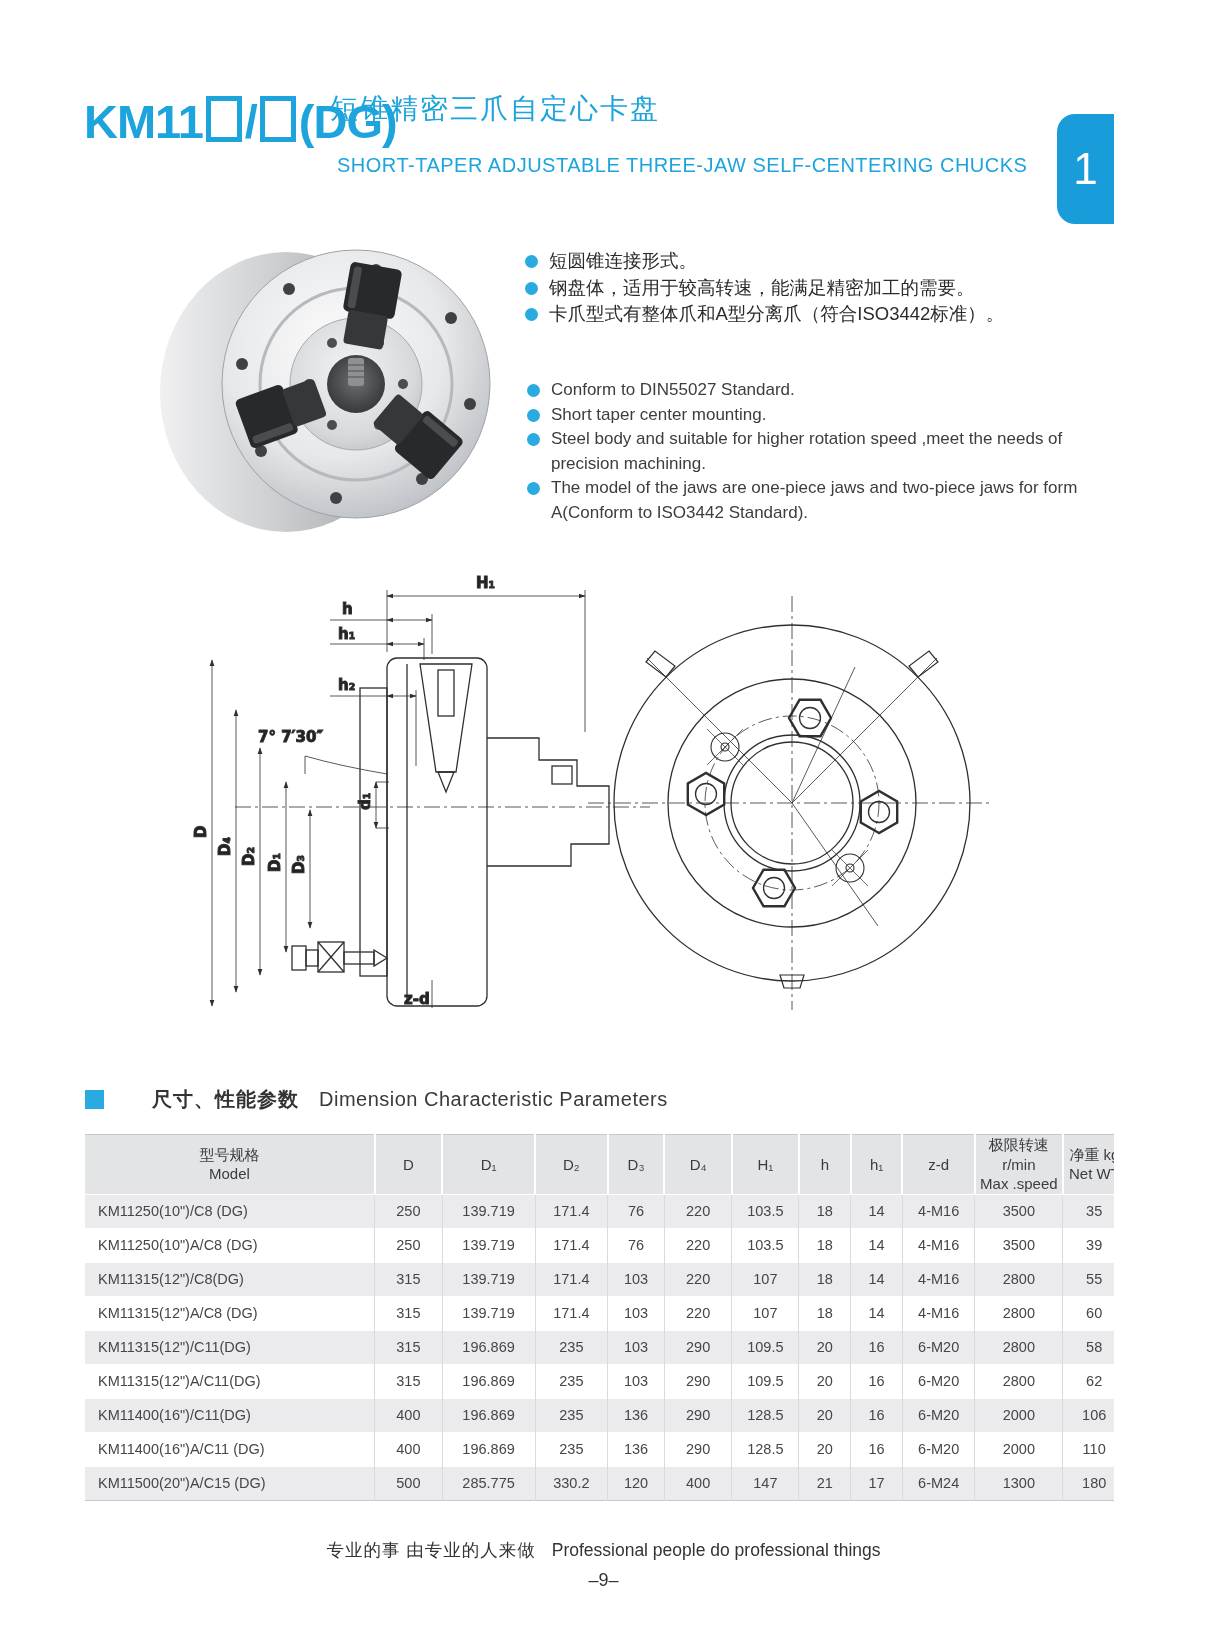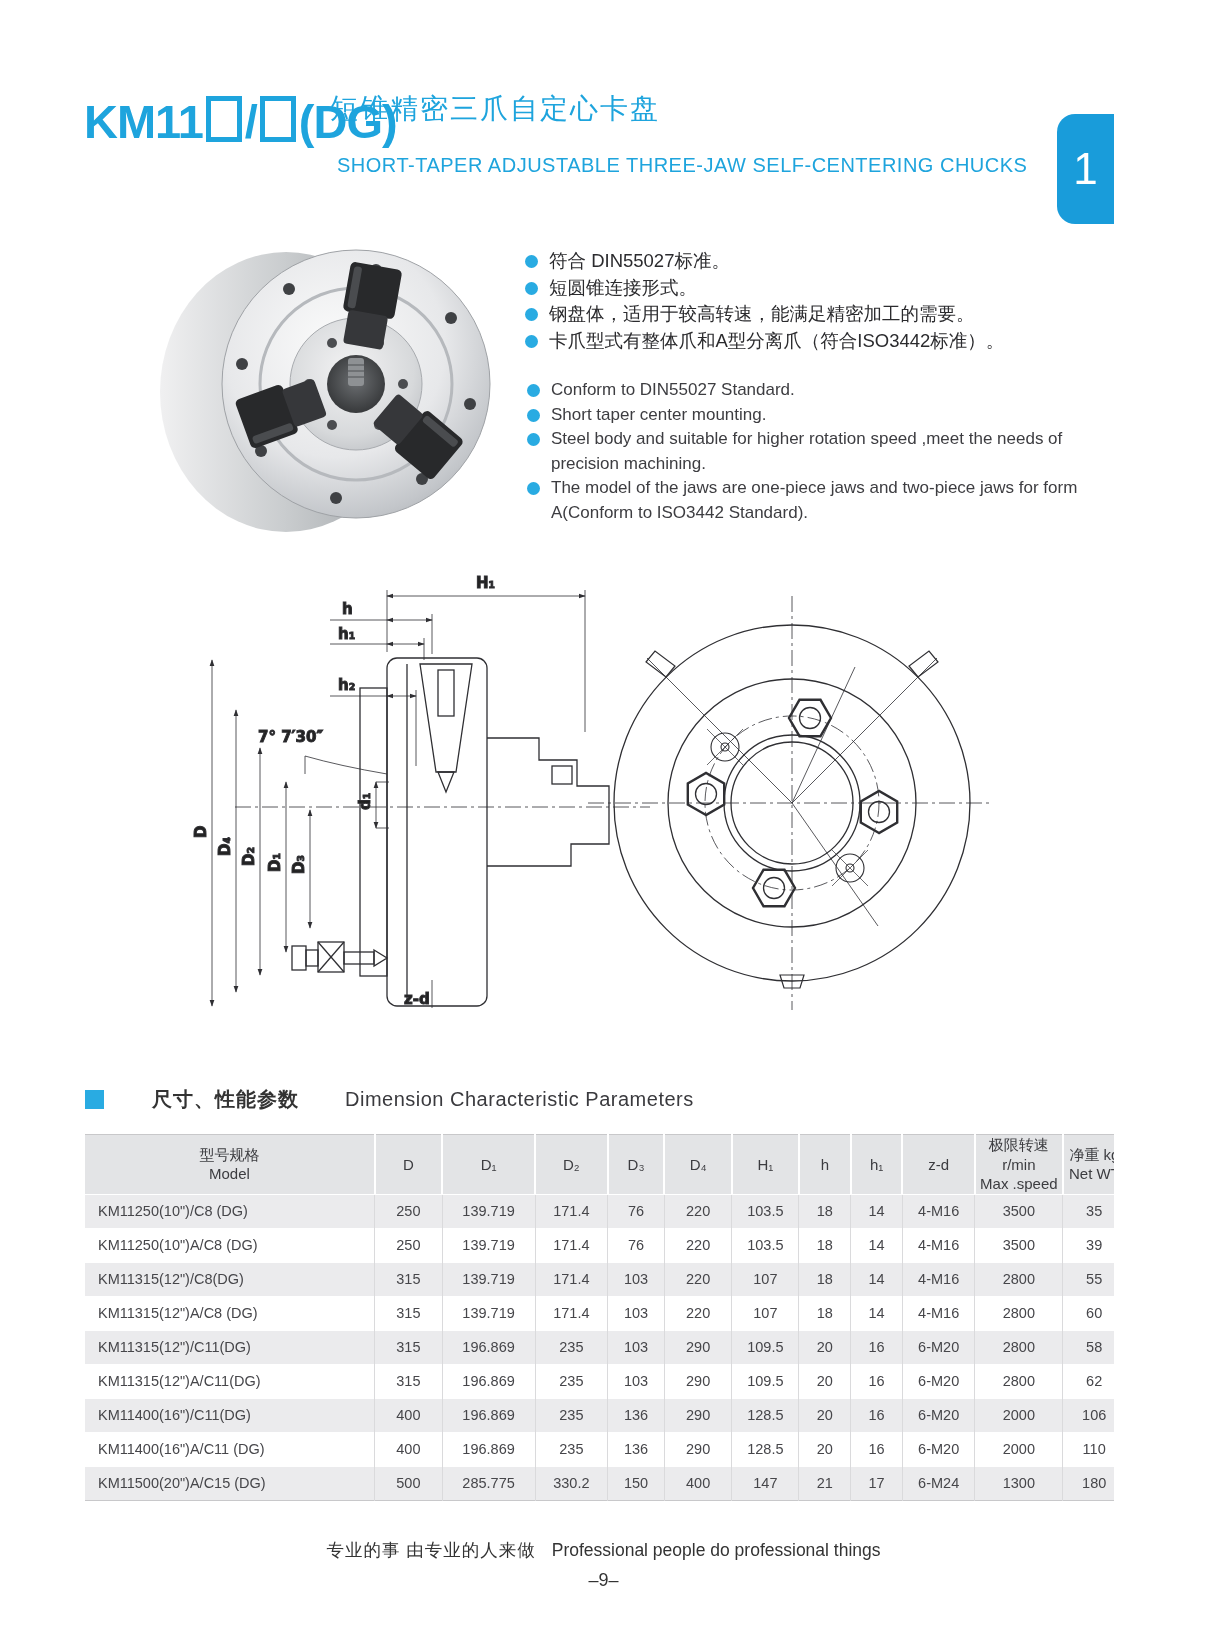--- a/index.html
+++ b/index.html
@@ -30,21 +30,21 @@
   #cn-list .item{line-height:26.5px;}
   #cn-list .dot{margin-top:7px;}
   #en-list{left:527px;top:378px;width:575px;font-size:17px;color:#3d3d41;}
   #en-list .item{line-height:24.5px;}
   #en-list .dot{margin-top:6px;}
 
   
   .sec-head{left:85px;top:1086px;display:flex;align-items:center;gap:20px;}
   .sec-square{width:19px;height:19px;background:var(--bullet);margin-right:28px;}
   .sec-cn{font-size:20px;font-weight:bold;color:#333;letter-spacing:1px;}
-  .sec-en{font-size:20px;color:#3a3a3e;margin-left:26px;letter-spacing:0.5px;}
+  .sec-en{font-size:20px;color:#3a3a3e;letter-spacing:0.5px;}
 
   
   .ptable{left:85px;top:1134px;width:1040px;border-collapse:collapse;table-layout:fixed;}
   .ptable th{background:#e3e4e6;font-weight:normal;font-size:15px;color:#3c3c40;height:46px;
     border-left:2px solid #fff;border-top:1px solid #c8c8ca;border-bottom:1px solid #fff;line-height:1.3;text-align:center;vertical-align:middle;padding:0;}
   .ptable th:first-child{border-left:none;}
   .ptable td{font-size:14.5px;color:#46464a;height:33px;text-align:center;border-left:1px solid #dadadc;padding:0 2px;}
   .ptable td:first-child{border-left:none;text-align:left;padding-left:13px;}
   .ptable tbody tr{border-bottom:1.5px solid #fff;}
   .ptable tbody tr:nth-child(odd){background:#ebebed;}
@@ -142,24 +142,20 @@
         <rect x="278" y="126" width="50" height="52" rx="5" fill="#28292b"></rect>
           <rect x="246" y="132" width="34" height="40" rx="4" fill="#36373a"></rect>
         <rect x="282" y="130" width="42" height="8" rx="3" fill="#4a4c4f"></rect>
       </g>
     </g>
   </svg>
 
   <div id="cn-list" class="abs blist">
       <div class="item">
         <span class="dot"></span>
-        <span>符合 DIN55027标准。</span>
-      </div>
-      <div class="item">
-        <span class="dot"></span>
         <span>短圆锥连接形式。</span>
       </div>
       <div class="item">
         <span class="dot"></span>
         <span>钢盘体，适用于较高转速，能满足精密加工的需要。</span>
       </div>
       <div class="item">
         <span class="dot"></span>
         <span>卡爪型式有整体爪和A型分离爪（符合ISO3442标准）。</span>
       </div>
@@ -482,21 +478,21 @@
           <td>16</td>
           <td>6-M20</td>
           <td>2000</td>
           <td>110</td>
         </tr>
         <tr>
           <td>KM11500(20")A/C15 (DG)</td>
           <td>500</td>
           <td>285.775</td>
           <td>330.2</td>
-          <td>150</td>
+          <td>120</td>
           <td>400</td>
           <td>147</td>
           <td>21</td>
           <td>17</td>
           <td>6-M24</td>
           <td>1300</td>
           <td>180</td>
         </tr>
       </tbody>
   </table>

